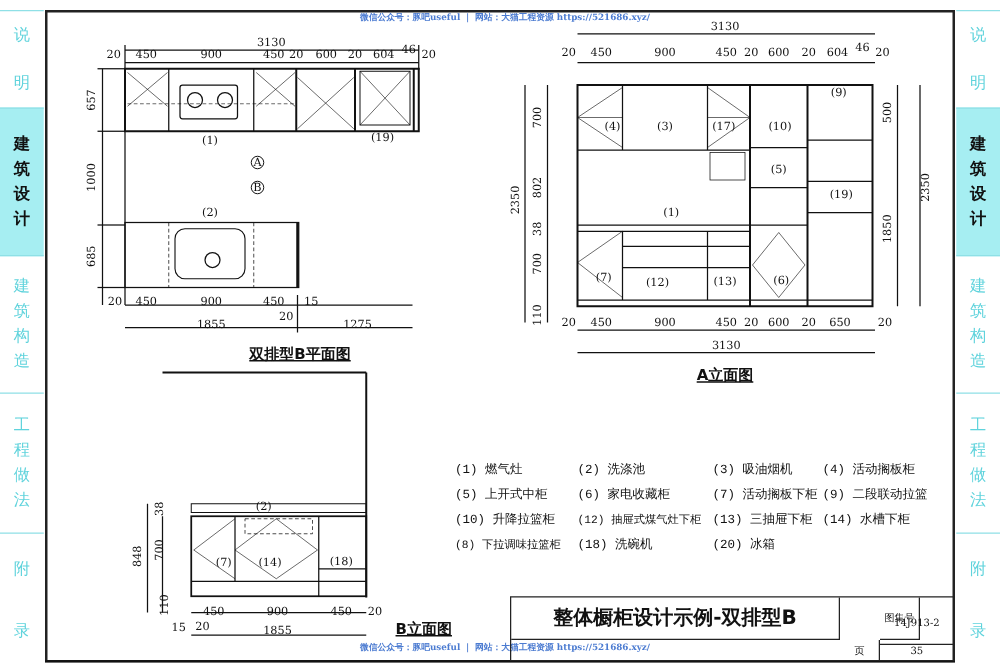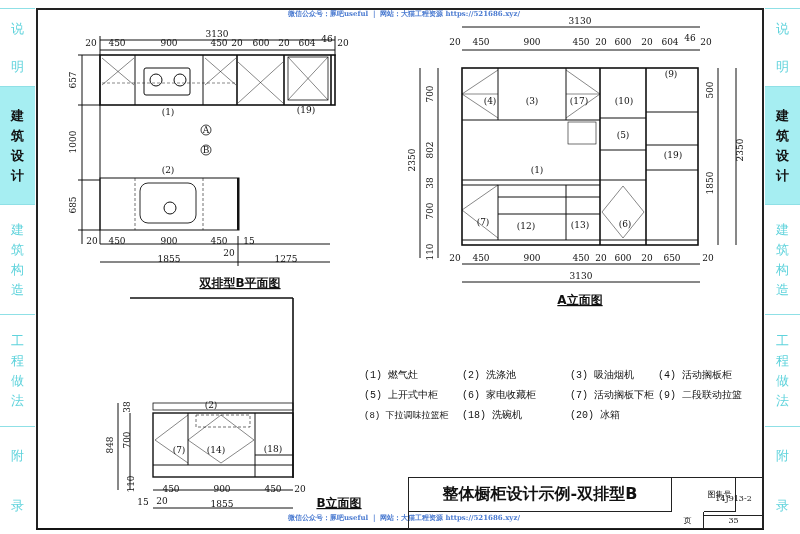--- a/index.html
+++ b/index.html
@@ -326,20 +326,26 @@
     <span class="cell" style="width:88px">(3) 吸油烟机</span>
     <span class="cell">(4) 活动搁板柜</span>
   </div>
   <div class="row">
     <span class="cell" style="width:98px">(5) 上开式中柜</span>
     <span class="cell" style="width:108px">(6) 家电收藏柜</span>
     <span class="cell" style="width:88px">(7) 活动搁板下柜</span>
     <span class="cell">(9) 二段联动拉篮</span>
   </div>
   <div class="row">
+    <span class="cell" style="width:98px">(10) 升降拉篮柜</span>
+    <span class="cell" style="width:108px;font-size:9px">(12) 抽屉式煤气灶下柜</span>
+    <span class="cell" style="width:88px">(13) 三抽屉下柜</span>
+    <span class="cell">(14) 水槽下柜</span>
+  </div>
+  <div class="row">
     <span class="cell" style="width:98px;font-size:9px">(8) 下拉调味拉篮柜</span>
     <span class="cell" style="width:108px">(18) 洗碗机</span>
     <span class="cell" style="width:88px">(20) 冰箱</span>
   </div>
 </div>
 
 <div class="titleblock">
   <div class="tb-main">整体橱柜设计示例-双排型B</div>
   <div class="tb-cell" style="left:263px;top:0;width:32px;height:34px;margin-left:32px;">图集号</div>
   <div class="tb-cell" style="left:295px;top:4px;width:59px;height:34px;border-right:none;">14J913-2</div>

